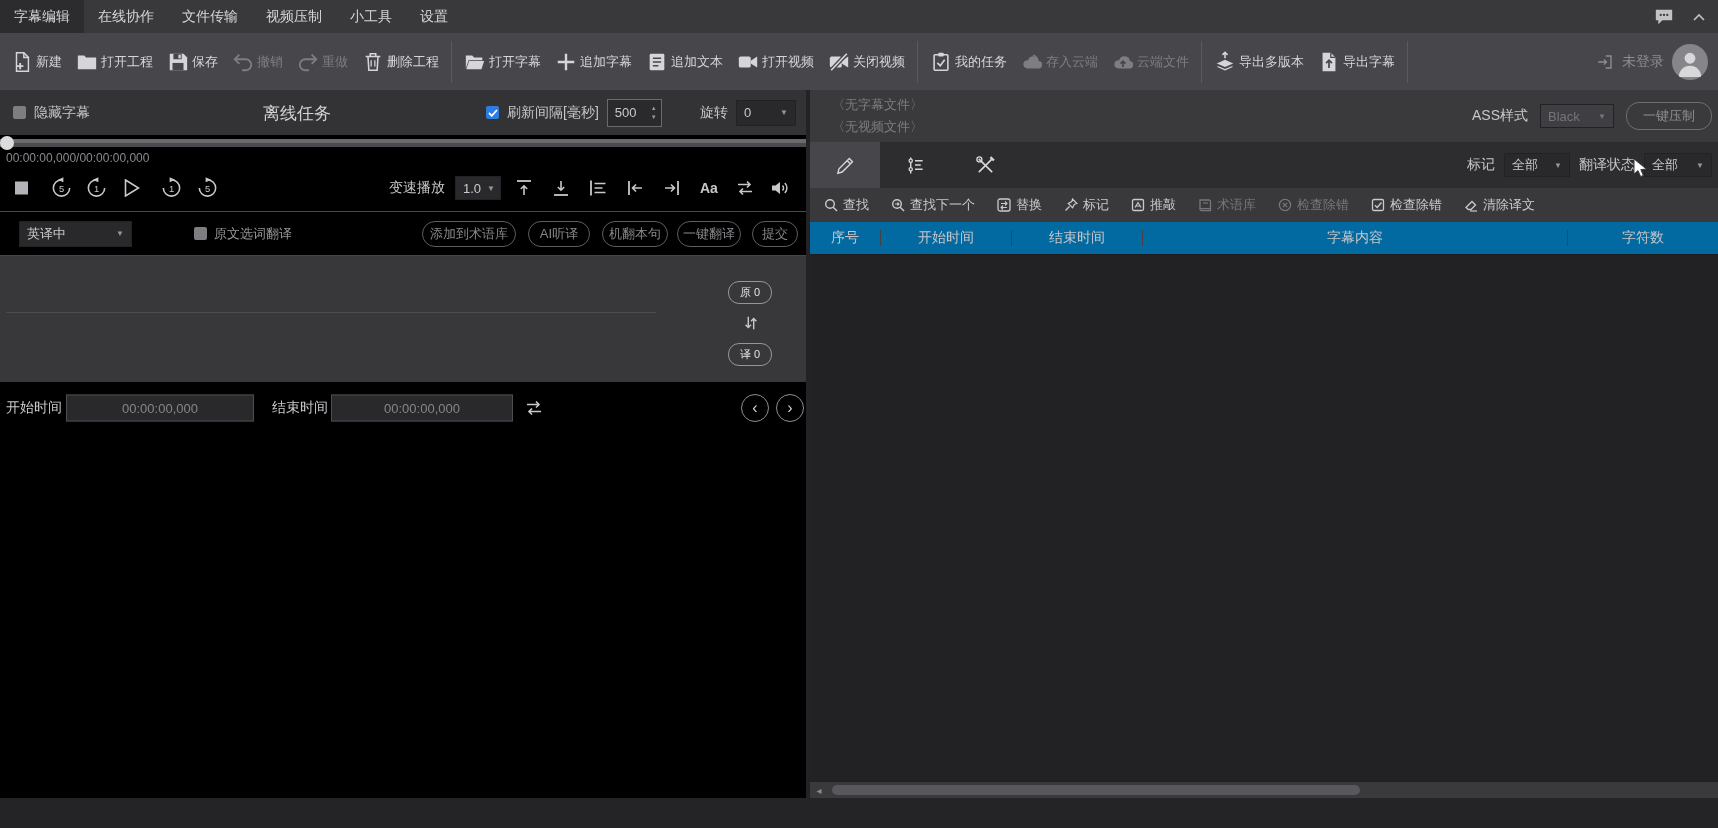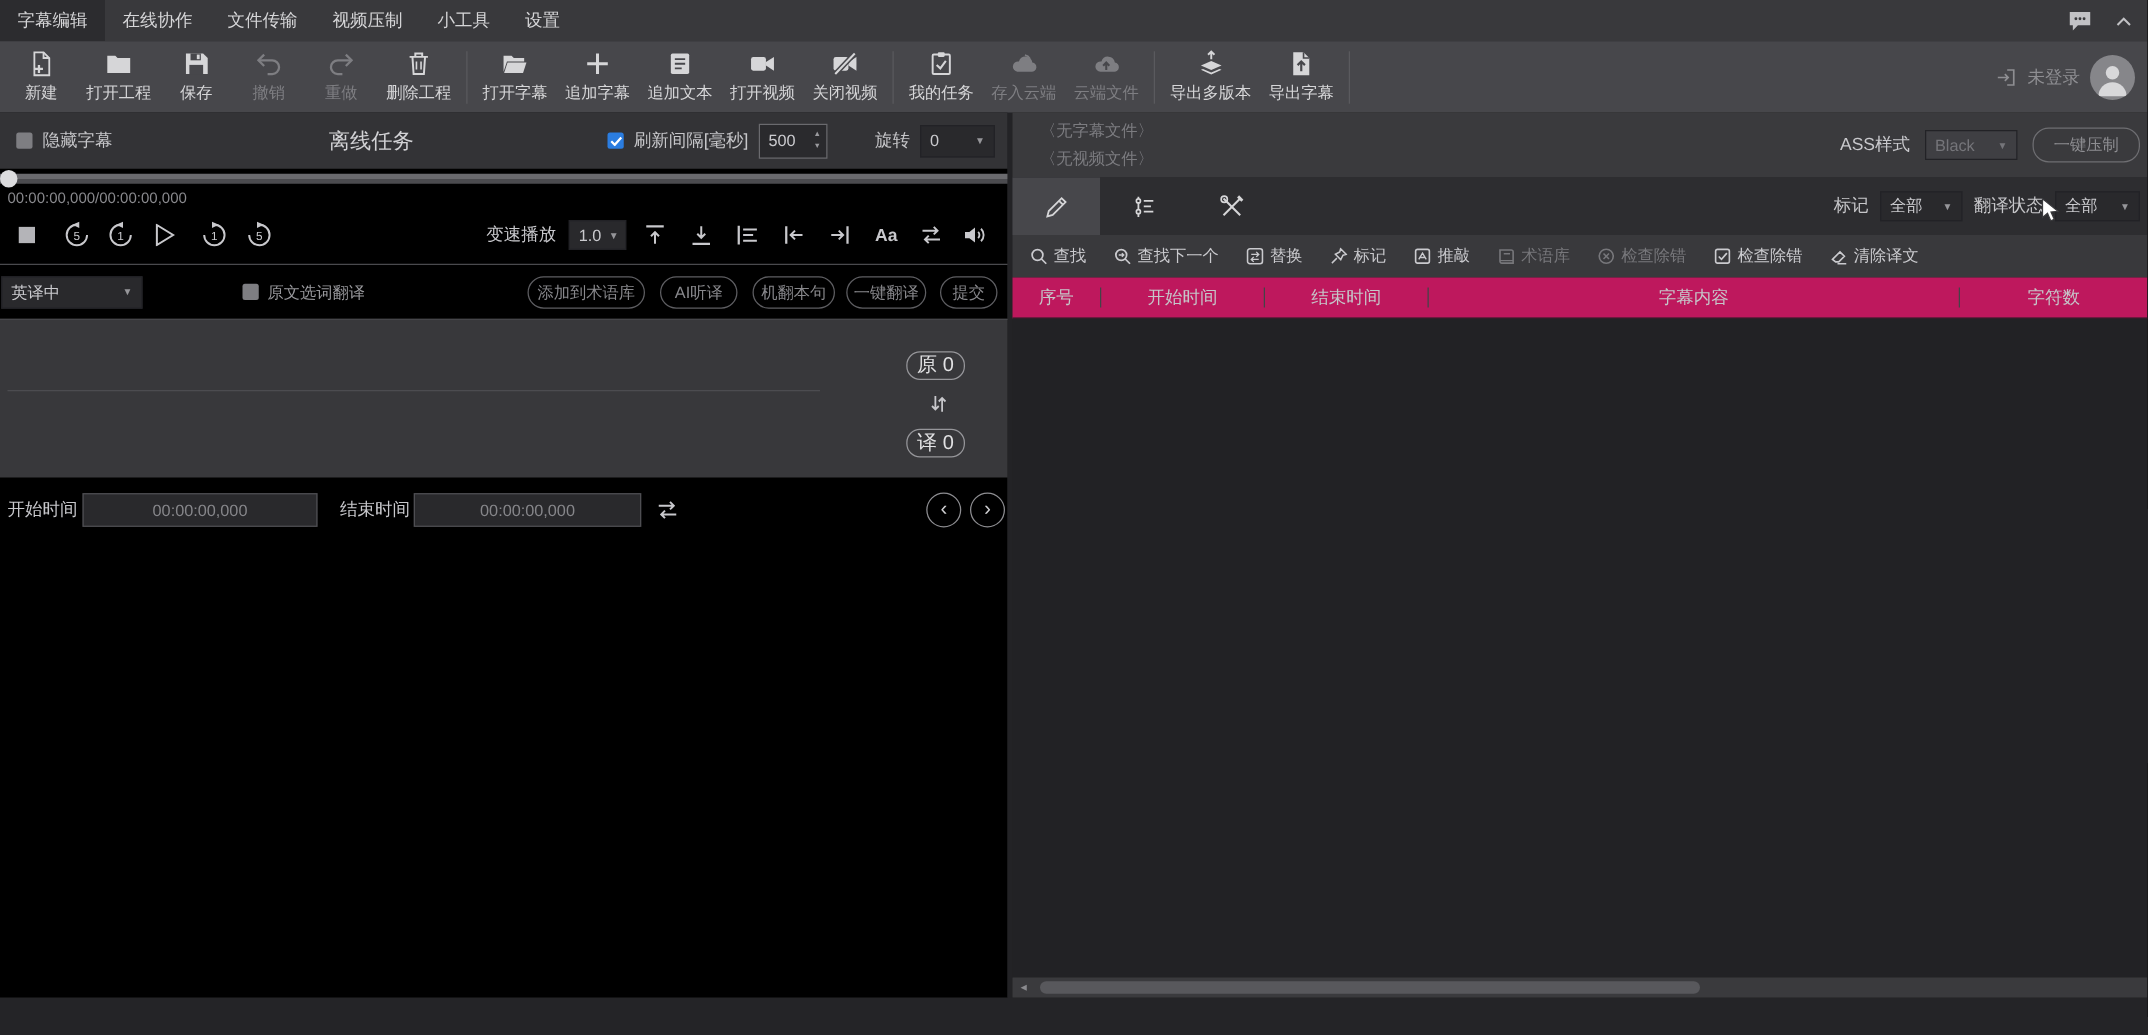--- a/index.html
+++ b/index.html
@@ -19,21 +19,21 @@
 
   
   .menubar{height:33px;background:#39393c;display:flex;align-items:stretch;font-size:14px;
            color:#d6d6d8;position:relative;}
   .menu-item{padding:0 14px;display:flex;align-items:center;}
   .menu-item.active{background:#2c2c2f;}
   .menubar-right{position:absolute;right:12px;top:0;height:100%;display:flex;align-items:center;gap:18px;}
 
   
   .toolbar{height:57px;background:#47474b;display:flex;align-items:center;position:relative;padding-left:4px;}
-  .tb-btn{display:flex;flex-direction:column;align-items:center;justify-content:center;gap:3px;
+  .tb-btn{display:flex;flex-direction:row;align-items:center;justify-content:center;gap:3px;
           padding:0 7px;min-width:44px;font-size:13px;color:#d6d6d8;}
   .tb-btn svg{width:22px;height:22px;}
   .tb-btn.disabled{color:#7e7e82;}
   .tb-sep{width:1px;height:42px;background:#5a5a5e;margin:0 5px;}
   .tb-right{position:absolute;right:10px;top:0;height:100%;display:flex;align-items:center;gap:8px;color:#8e8e92;font-size:14px;}
   .avatar{width:36px;height:36px;border-radius:50%;background:#86868a;overflow:hidden;}
 
   
   .main{display:flex;height:708px;}
   .left-panel{width:806px;display:flex;flex-direction:column;background:#000000;}
@@ -83,21 +83,21 @@
   .tbp{position:absolute;top:50%;transform:translateY(-50%);}
   .pill{height:26px;border:1px solid #8e8e92;border-radius:13px;display:flex;align-items:center;
         justify-content:center;color:#dedee0;font-size:13px;box-sizing:border-box;}
   .pill.disabled{border-color:#5e5e62;color:#88888c;}
   .cb-label{display:flex;align-items:center;gap:7px;color:#98989c;font-size:13px;}
 
   
   .editor{height:127px;background:#38383b;border-top:1px solid #46464a;position:relative;box-sizing:border-box;}
   .ed-line{position:absolute;left:6px;right:150px;top:56px;border-top:1px solid #4c4c50;}
   .badge{position:absolute;right:34px;min-width:26px;padding:0 8px;height:21px;border:1px solid #96969a;
-         border-radius:11px;display:flex;align-items:center;justify-content:center;font-size:16px;color:#e2e2e4;}
+         border-radius:11px;display:flex;align-items:center;justify-content:center;font-size:11px;color:#e2e2e4;}
   .swap-v{position:absolute;right:46px;top:58px;width:18px;height:18px;color:#c8c8cc;}
 
   
   .time-fields{height:51px;position:relative;font-size:14px;color:#c8c8cc;}
   .tf{position:absolute;top:50%;transform:translateY(-50%);}
   .time-input{background:#29292c;border:1px solid #4e4e52;color:#86868a;font-size:13px;height:27px;
               display:flex;align-items:center;justify-content:center;box-sizing:border-box;}
   .nav-circle{width:26px;height:26px;border:1px solid #8e8e92;border-radius:50%;display:flex;
               align-items:center;justify-content:center;color:#d0d0d3;font-size:16px;line-height:1;}
 
@@ -110,21 +110,21 @@
   .rp-tabs{height:46px;background:#2d2d30;display:flex;position:relative;}
   .rp-tab{width:70px;display:flex;align-items:center;justify-content:center;color:#d6d6d8;}
   .rp-tab.active{background:#47474b;}
   .rp-tab svg{width:21px;height:21px;}
   .filters{position:absolute;right:6px;top:50%;transform:translateY(-50%);display:flex;align-items:center;gap:9px;font-size:14px;color:#c6c6c9;}
   .rp-tools{height:34px;background:#39393c;display:flex;align-items:center;padding-left:14px;gap:22px;
             font-size:13px;color:#cacace;}
   .tool-item{display:flex;align-items:center;gap:5px;white-space:nowrap;}
   .tool-item svg{width:14px;height:14px;}
   .tool-item.disabled{color:#77777b;}
-  .rp-header{height:33px;background:#be185d;display:flex;align-items:center;font-size:14px;color:#c6c6c9;
+  .rp-header{height:33px;background:#0369a1;display:flex;align-items:center;font-size:14px;color:#c6c6c9;
              border-bottom:1px solid #1d1d20;box-sizing:border-box;}
   .rp-col{display:flex;align-items:center;justify-content:center;}
   .col-sep{width:1px;height:16px;background:#434347;}
   .rp-body{flex:1;background:#222225;}
   .rp-scroll{height:16px;background:#3a3a3d;position:relative;}
   .scroll-arrow{position:absolute;left:2px;top:2px;width:14px;height:12px;display:flex;align-items:center;
                 justify-content:center;color:#8a8a8e;font-size:10px;}
   .scroll-thumb{position:absolute;left:22px;top:3px;width:528px;height:10px;background:#58585c;border-radius:5px;}
 
   .cursor{position:absolute;left:1632px;top:158px;z-index:50;}
@@ -432,21 +432,21 @@
         </div>
         <div class="pc" style="left:770px;">
           <svg class="ctl-icon" viewBox="0 0 20 20">
               <path d="M2 7.5v5h3.5L10 16V4L5.5 7.5z" fill="currentColor"></path>
               <path d="M12.5 7.5a3.5 3.5 0 0 1 0 5M14.8 5a7 7 0 0 1 0 10" fill="none" stroke="currentColor" stroke-width="1.5"></path>
             </svg>
         </div>
       </div>
 
       <div class="translate-bar">
-        <div class="tbp dropdown" style="left:1px;width:113px;box-sizing:border-box;">
+        <div class="tbp dropdown" style="left:19px;width:113px;box-sizing:border-box;">
           <span>英译中</span>
           <span class="arrow">▼</span>
         </div>
         <div class="tbp pill" style="left:134px;width:46px;margin-top:40px;">查词</div>
         <div class="tbp cb-label" style="left:194px;">
           <div class="checkbox"></div>
           <span>原文选词翻译</span>
         </div>
         <div class="tbp pill disabled" style="left:422px;width:94px;">添加到术语库</div>
         <div class="tbp pill disabled" style="left:528px;width:62px;">AI听译</div>

